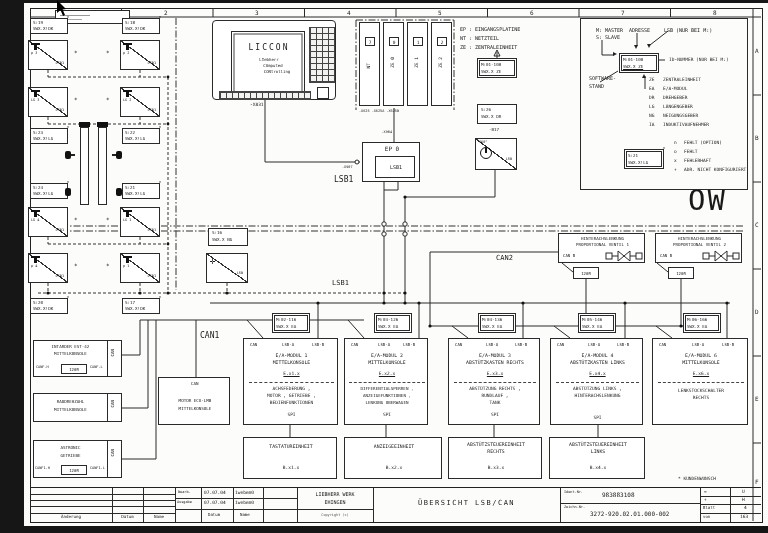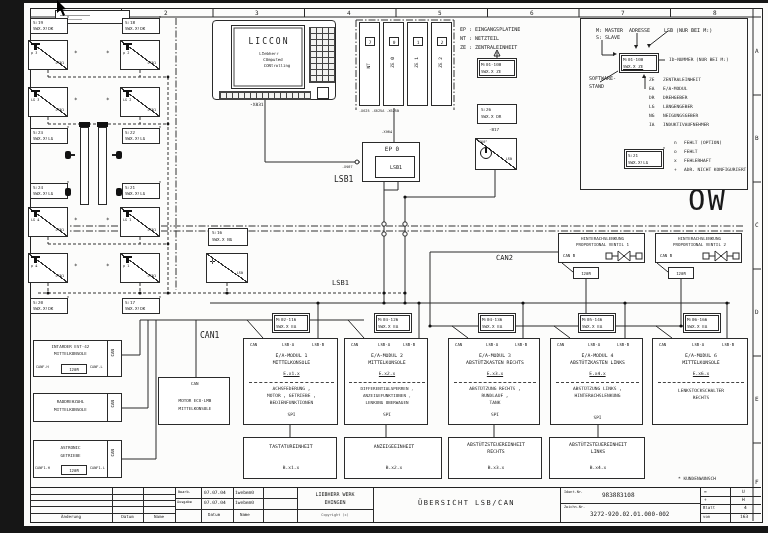--- a/index.html
+++ b/index.html
@@ -252,21 +252,21 @@
     <div class="bx" style="left:26px;top:9px;width:9px;height:78px"></div>
     <div style="position:absolute;left:-5px;top:36px;width:8px;height:2px;background:#222"></div>
     <div style="position:absolute;left:40px;top:36px;width:8px;height:2px;background:#222"></div>
     <div style="position:absolute;left:-7px;top:33px;width:6px;height:8px;background:#111;border-radius:2px"></div>
     <div style="position:absolute;left:44px;top:33px;width:6px;height:8px;background:#111;border-radius:2px"></div>
     <div style="position:absolute;left:-7px;top:70px;width:6px;height:8px;background:#111;border-radius:2px"></div>
     <div style="position:absolute;left:44px;top:70px;width:6px;height:8px;background:#111;border-radius:2px"></div>
   </div>
 
   <div class="bx" style="left:212px;top:20px;width:124px;height:80px;border-radius:4px">
-    <div class="bx" style="left:18px;top:4px;width:74px;height:64px;box-shadow:inset 0 0 0 1.5px #fff, inset 0 0 0 2.5px #444">
+    <div class="bx" style="left:18px;top:10px;width:74px;height:64px;box-shadow:inset 0 0 0 1.5px #fff, inset 0 0 0 2.5px #444">
       <div class="t f8 ctr" style="left:0;top:12px;width:74px;letter-spacing:2px">LICCON</div>
       <div class="t f4 ctr" style="left:0;top:26px;width:74px">LIebherr</div>
       <div class="t f4 ctr" style="left:4px;top:32px;width:74px">COmputed</div>
       <div class="t f4 ctr" style="left:8px;top:38px;width:74px">CONtrolling</div>
     </div>
     <div class="keypad" style="left:96px;top:6px;width:24px;height:54px"></div>
     <div class="keypad" style="left:6px;top:70px;width:90px;height:7px"></div>
     <div class="bx" style="left:104px;top:66px;width:12px;height:12px"></div>
   </div>
   <span class="t f45" style="left:250px;top:103px">-X831</span>

